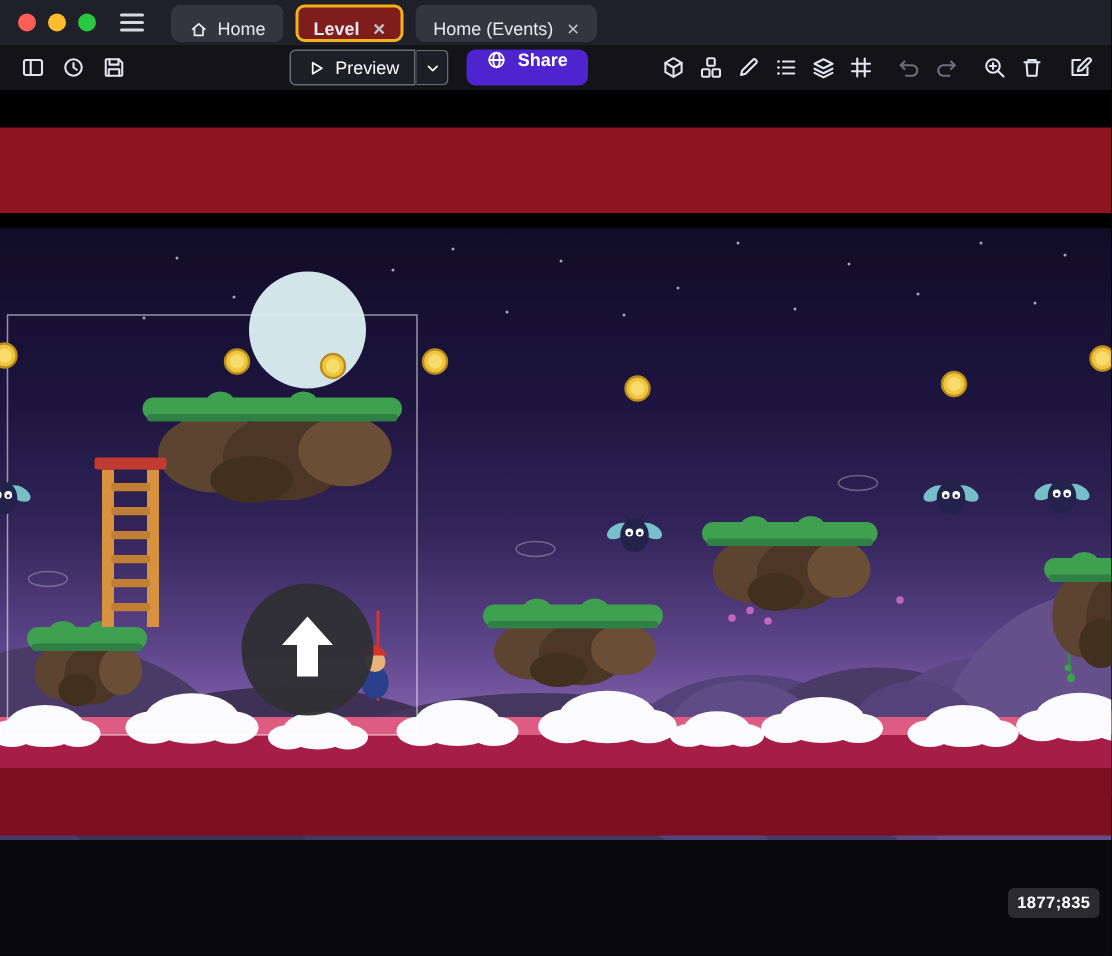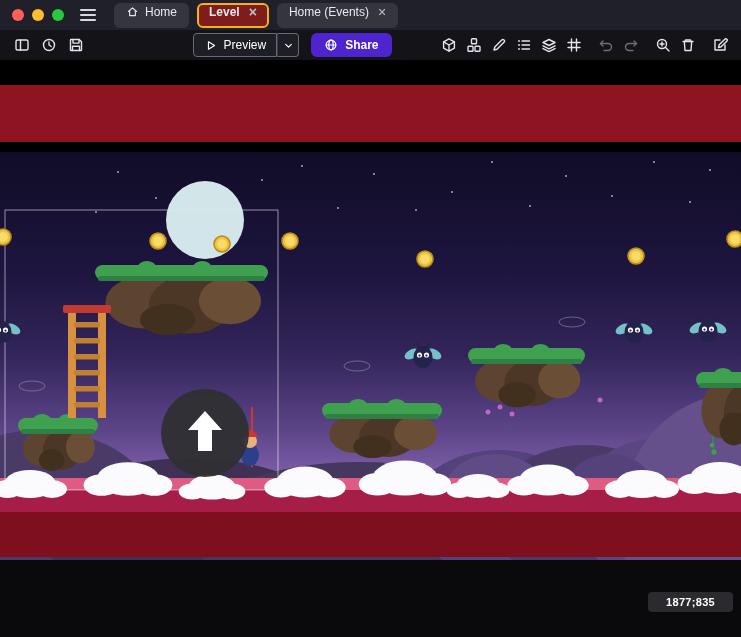--- a/index.html
+++ b/index.html
@@ -8,46 +8,46 @@
 
   .titlebar{height:30px;flex:0 0 30px;background:#20202A;display:flex;align-items:center;padding:0 8px}
   .traffic{display:flex;gap:8px;align-items:center;padding-left:4px}
   .tl{width:12px;height:12px;border-radius:50%;display:inline-block}
   .tl.red{background:var(--t-red)}
   .tl.yellow{background:var(--t-yellow)}
   .tl.green{background:var(--t-green)}
   .hamburger{margin-left:14px;background:none;border:none;display:flex;flex-direction:column;gap:3px;cursor:pointer;padding:2px}
   .hamburger span{width:16px;height:2px;background:#D8D8DE;border-radius:1px}
   .tabs{display:flex;align-items:center;gap:8px;margin-left:16px;height:100%}
-  .tab{display:flex;align-items:flex-start;gap:6px;height:25px;padding:0 10px;border-radius:6px;background:#35353F;color:#E8E8EE;font-size:12px;border:2px solid transparent;cursor:pointer;white-space:nowrap}
+  .tab{display:flex;align-items:flex-end;gap:6px;height:25px;padding:0 10px;border-radius:6px;background:#35353F;color:#E8E8EE;font-size:12px;border:2px solid transparent;cursor:pointer;white-space:nowrap}
   .tab.active{background:#7f1d1d;border-color:var(--accent);font-weight:bold}
   .tabicon{display:flex}
   .tabicon svg{width:13px;height:13px;display:block}
   .tabclose{color:#C0C0C8;font-size:14px;line-height:1;margin-left:3px}
 
   .toolbar{height:30px;flex:0 0 30px;background:#131318;display:flex;align-items:center;padding:0 10px}
   .tb-left{display:flex;gap:4px;align-items:center}
   .tbbtn{width:23px;height:24px;display:flex;align-items:center;justify-content:center;background:none;border:none;color:#E4E4EC;cursor:pointer}
   .tbbtn svg{width:16px;height:16px;display:block}
   .tbbtn.disabled{color:#6E6E78}
   .tb-center{flex:1;display:flex;align-items:center;justify-content:center;gap:12px;padding-left:70px}
   .preview-group{display:flex}
   .preview-btn{display:flex;align-items:center;gap:6px;height:24px;padding:0 10px;background:#1E1E26;border:1px solid #6A6A75;border-radius:4px 0 0 4px;color:#fff;font-size:12px;font-weight:normal;cursor:pointer}
   .preview-caret{width:22px;height:24px;background:#1E1E26;border:1px solid #6A6A75;border-left:1px solid #3A3A44;border-radius:0 4px 4px 0;color:#fff;display:flex;align-items:center;justify-content:center;cursor:pointer}
   .preview-btn svg,.preview-caret svg{width:13px;height:13px;display:block}
-  .share-btn{display:flex;align-items:center;gap:7px;height:24px;padding:0 13px;background:var(--purple);border:none;border-radius:6px;color:#fff;font-size:12px;font-weight:bold;cursor:pointer}
+  .share-btn{display:flex;align-items:flex-start;gap:7px;height:24px;padding:0 13px;background:var(--purple);border:none;border-radius:6px;color:#fff;font-size:12px;font-weight:bold;cursor:pointer}
   .share-btn svg{width:14px;height:14px;display:block}
   .tb-right{display:flex;align-items:center}
   .tb-group{display:flex;gap:2px;margin-left:9px}
 
   .canvas{flex:0 0 500px;height:500px;background:#000;position:relative}
   .canvas svg{display:block}
 
   .bottombar{flex:1;background:#0A0A0C;position:relative}
-  .coords{position:absolute;top:32px;right:8px;background:#2A2A2F;color:#FFF;font-size:11px;font-weight:bold;padding:4px 18px;border-radius:4px;letter-spacing:.3px}
+  .coords{position:absolute;top:32px;right:8px;background:#2A2A2F;color:#FFF;font-size:11px;font-weight:bold;padding:4px 6px;border-radius:4px;letter-spacing:.3px}
 </style>
 </head>
 <body>
 
 <div class="app">
 
   <div class="titlebar">
     <div class="traffic">
       <span class="tl red"></span>
       <span class="tl yellow"></span>

